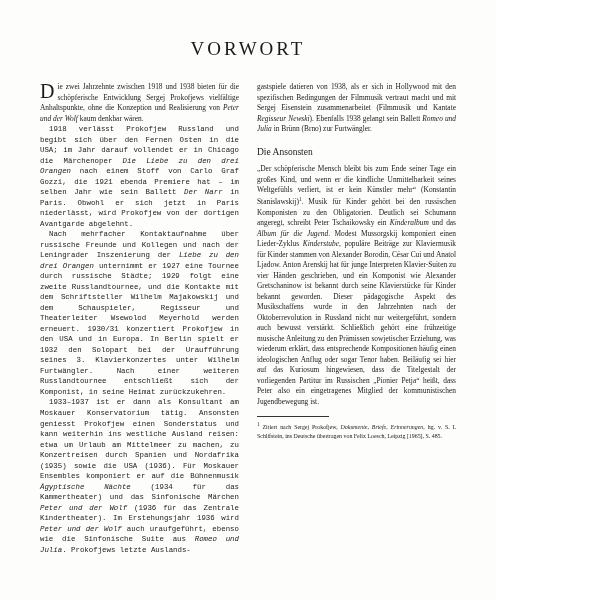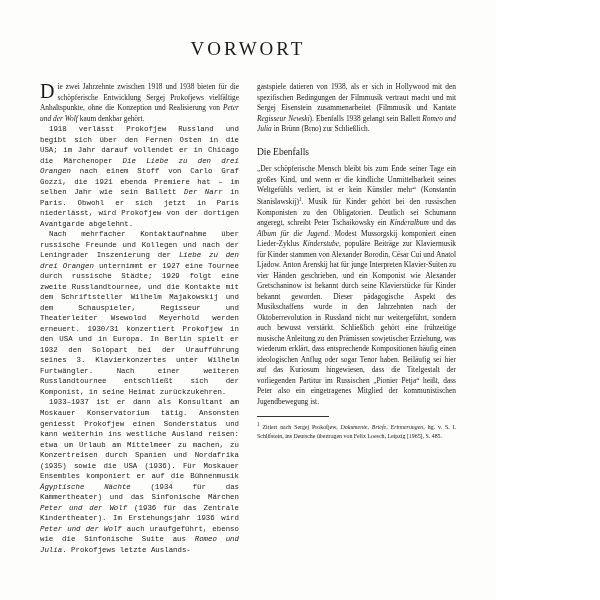--- a/index.html
+++ b/index.html
@@ -92,35 +92,35 @@
 <body>
 
 <div class="page">
 
   <h1 class="page-title">VORWORT</h1>
 
   <div class="columns">
 
     <div class="col">
 
-      <p class="dropcap-para"><span class="dropcap">D</span><span>ie zwei Jahrzehnte zwischen 1918 und 1938 bieten für die schöpferische Entwicklung Sergej Prokofjews vielfältige Anhaltspunkte, ohne die Konzeption und Realisierung von </span><em>Peter und der Wolf</em><span> kaum denkbar gehört.</span></p>
+      <p class="dropcap-para"><span class="dropcap">D</span><span>ie zwei Jahrzehnte zwischen 1918 und 1938 bieten für die schöpferische Entwicklung Sergej Prokofjews vielfältige Anhaltspunkte, ohne die Konzeption und Realisierung von </span><em>Peter und der Wolf</em><span> kaum denkbar wären.</span></p>
 
       <p class="indent"><span>1918 verlässt Prokofjew Russland und begibt sich über den Fernen Osten in die USA; im Jahr darauf vollendet er in Chicago die Märchenoper </span><em>Die Liebe zu den drei Orangen</em><span> nach einem Stoff von Carlo Graf Gozzi, die 1921 ebenda Premiere hat – im selben Jahr wie sein Ballett </span><em>Der Narr</em><span> in Paris. Obwohl er sich jetzt in Paris niederlässt, wird Prokofjew von der dortigen Avantgarde abgelehnt.</span></p>
 
       <p class="indent"><span>Nach mehrfacher Kontaktaufnahme über russische Freunde und Kollegen und nach der Leningrader Inszenierung der </span><em>Liebe zu den drei Orangen</em><span> unternimmt er 1927 eine Tournee durch russische Städte; 1929 folgt eine zweite Russlandtournee, und die Kontakte mit dem Schriftsteller Wilhelm Majakowskij und dem Schauspieler, Regisseur und Theaterleiter Wsewolod Meyerhold werden erneuert. 1930/31 konzertiert Prokofjew in den USA und in Europa. In Berlin spielt er 1932 den Solopart bei der Uraufführung seines 3. Klavierkonzertes unter Wilhelm Furtwängler. Nach einer weiteren Russlandtournee entschließt sich der Komponist, in seine Heimat zurückzukehren.</span></p>
 
       <p class="indent"><span>1933–1937 ist er dann als Konsultant am Moskauer Konservatorium tätig. Ansonsten geniesst Prokofjew einen Sonderstatus und kann weiterhin ins westliche Ausland reisen: etwa um Urlaub am Mittelmeer zu machen, zu Konzertreisen durch Spanien und Nordafrika (1935) sowie die USA (1936). Für Moskauer Ensembles komponiert er auf die Bühnenmusik </span><em>Ägyptische Nächte</em><span> (1934 für das Kammertheater) und das Sinfonische Märchen </span><em>Peter und der Wolf</em><span> (1936 für das Zentrale Kindertheater). Im Erstehungsjahr 1936 wird </span><em>Peter und der Wolf</em><span> auch urauf­geführt, ebenso wie die Sinfonische Suite aus </span><em>Romeo und Julia</em><span>. Prokofjews letzte Auslands-</span></p>
 
     </div>
 
     <div class="col">
 
-      <p><span>gastspiele datieren von 1938, als er sich in Hollywood mit den spezifischen Bedingungen der Filmmusik vertraut macht und mit Sergej Eisenstein zusammenarbeitet (Filmmusik und Kantate </span><em>Regisseur Newski</em><span>). Ebenfalls 1938 gelangt sein Ballett </span><em>Romeo und Julia</em><span> in Brünn (Brno) zur Schließlich.</span></p>
+      <p><span>gastspiele datieren von 1938, als er sich in Hollywood mit den spezifischen Bedingungen der Filmmusik vertraut macht und mit Sergej Eisenstein zusammenarbeitet (Filmmusik und Kantate </span><em>Regisseur Newski</em><span>). Ebenfalls 1938 gelangt sein Ballett </span><em>Romeo und Julia</em><span> in Brünn (Brno) zur Furtwängler.</span></p>
 
-      <h2 class="subhead">Die Ebenfalls</h2>
+      <h2 class="subhead">Die Ansonsten</h2>
 
       <p><span>„Der schöpferische Mensch bleibt bis zum Ende seiner Tage ein großes Kind, und wenn er die kindliche Unmittelbarkeit seines Weltgefühls verliert, ist er kein Künstler mehr“ (Konstantin Stanislawskij)</span><span class="sup">1</span><span>. Musik für Kinder gehört bei den russischen Komponisten zu den Obligatorien. Deutlich sei Schumann angeregt, schreibt Peter Tschaikowsky ein </span><em>Kinderalbum</em><span> und das </span><em>Album für die Jugend</em><span>. Modest Mussorgskij komponiert einen Lieder-Zyklus </span><em>Kinderstube</em><span>, populäre Beiträge zur Klaviermusik für Kinder stammen von Alexander Borodin, César Cui und Anatol Ljadow. Anton Arenskij hat für junge Interpreten Klavier-Suiten zu vier Händen geschrieben, und ein Komponist wie Alexander Gretschaninow ist bekannt durch seine Klavierstücke für Kinder bekannt geworden. Dieser pädagogische Aspekt des Musikschaffens wurde in den Jahrzehnten nach der Oktoberrevolution in Russland nicht nur weitergeführt, sondern auch bewusst verstärkt. Schließlich gehört eine frühzeitige musische Anleitung zu den Prämissen sowjetischer Erziehung, was wiederum erklärt, dass entsprechende Kompositionen häufig einen ideologischen Anflug oder sogar Tenor haben. Beiläufig sei hier auf das Kuriosum hingewiesen, dass die Titelgestalt der vorliegenden Partitur im Russischen „Pionier Petja“ heißt, dass Peter also ein eingetragenes Mitglied der kommunistischen Jugendbewegung ist.</span></p>
 
       <div class="footnote-rule"></div>
 
       <p class="footnote"><span class="sup">1</span><span> Zitiert nach Sergej Prokofjew, </span><em>Dokumente, Briefe, Erinnerungen</em><span>, hg. v. S. I. Schlifstein, ins Deutsche übertragen von Felix Loesch, Leipzig [1965], S. 485.</span></p>
 
     </div>
 
   </div>

